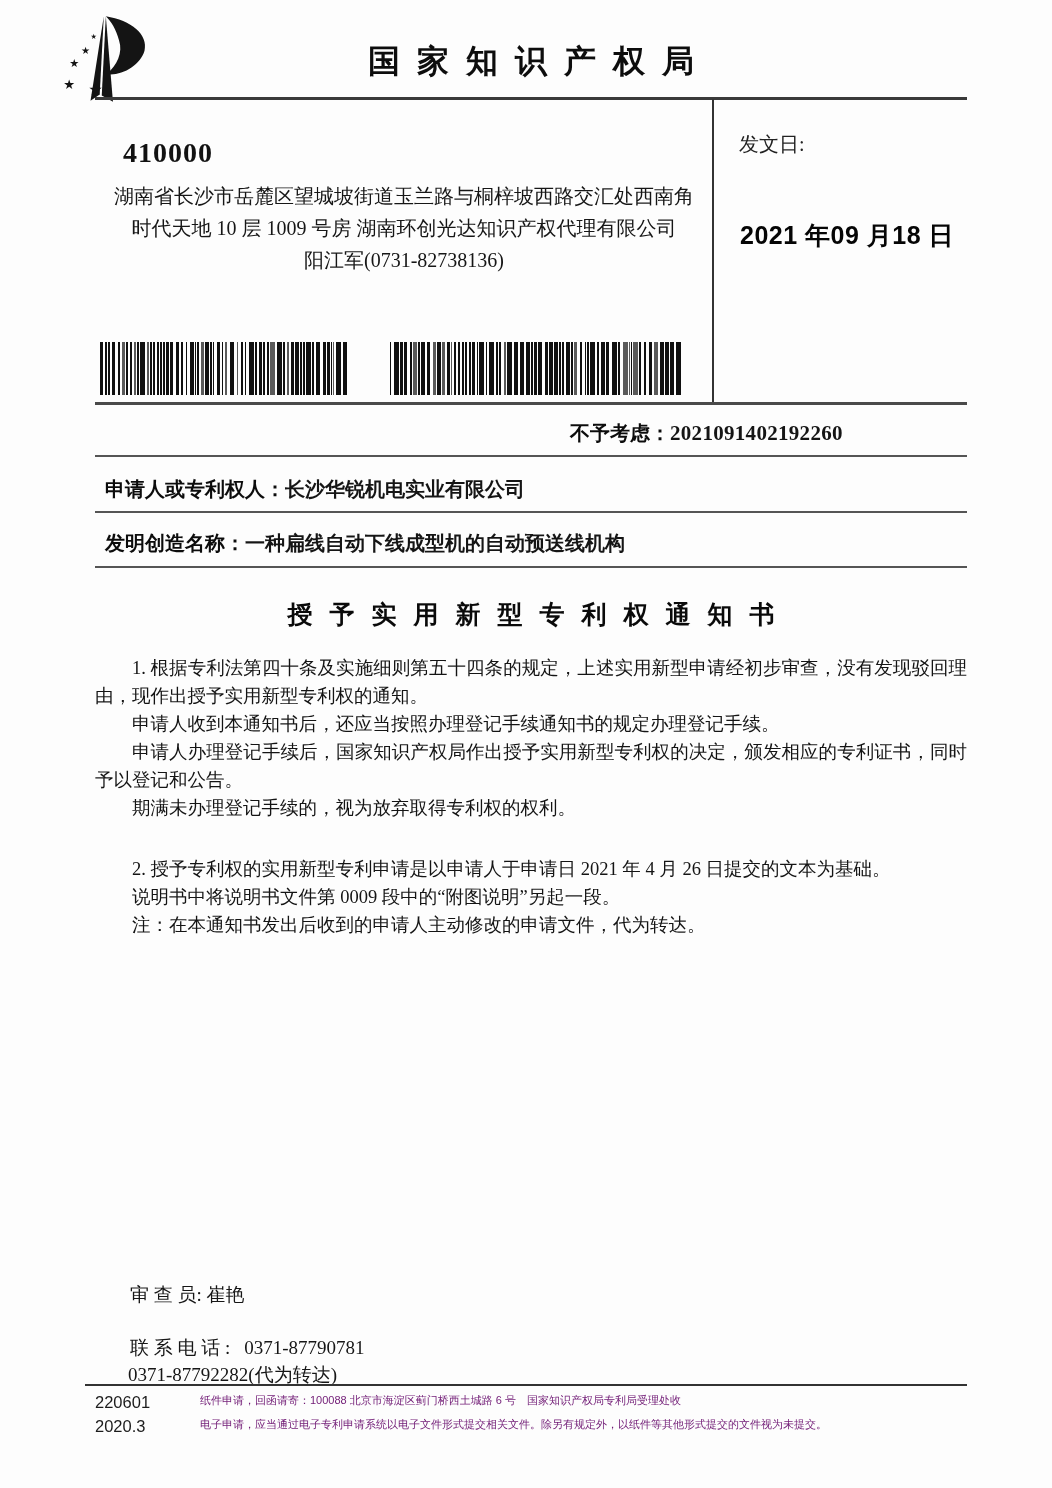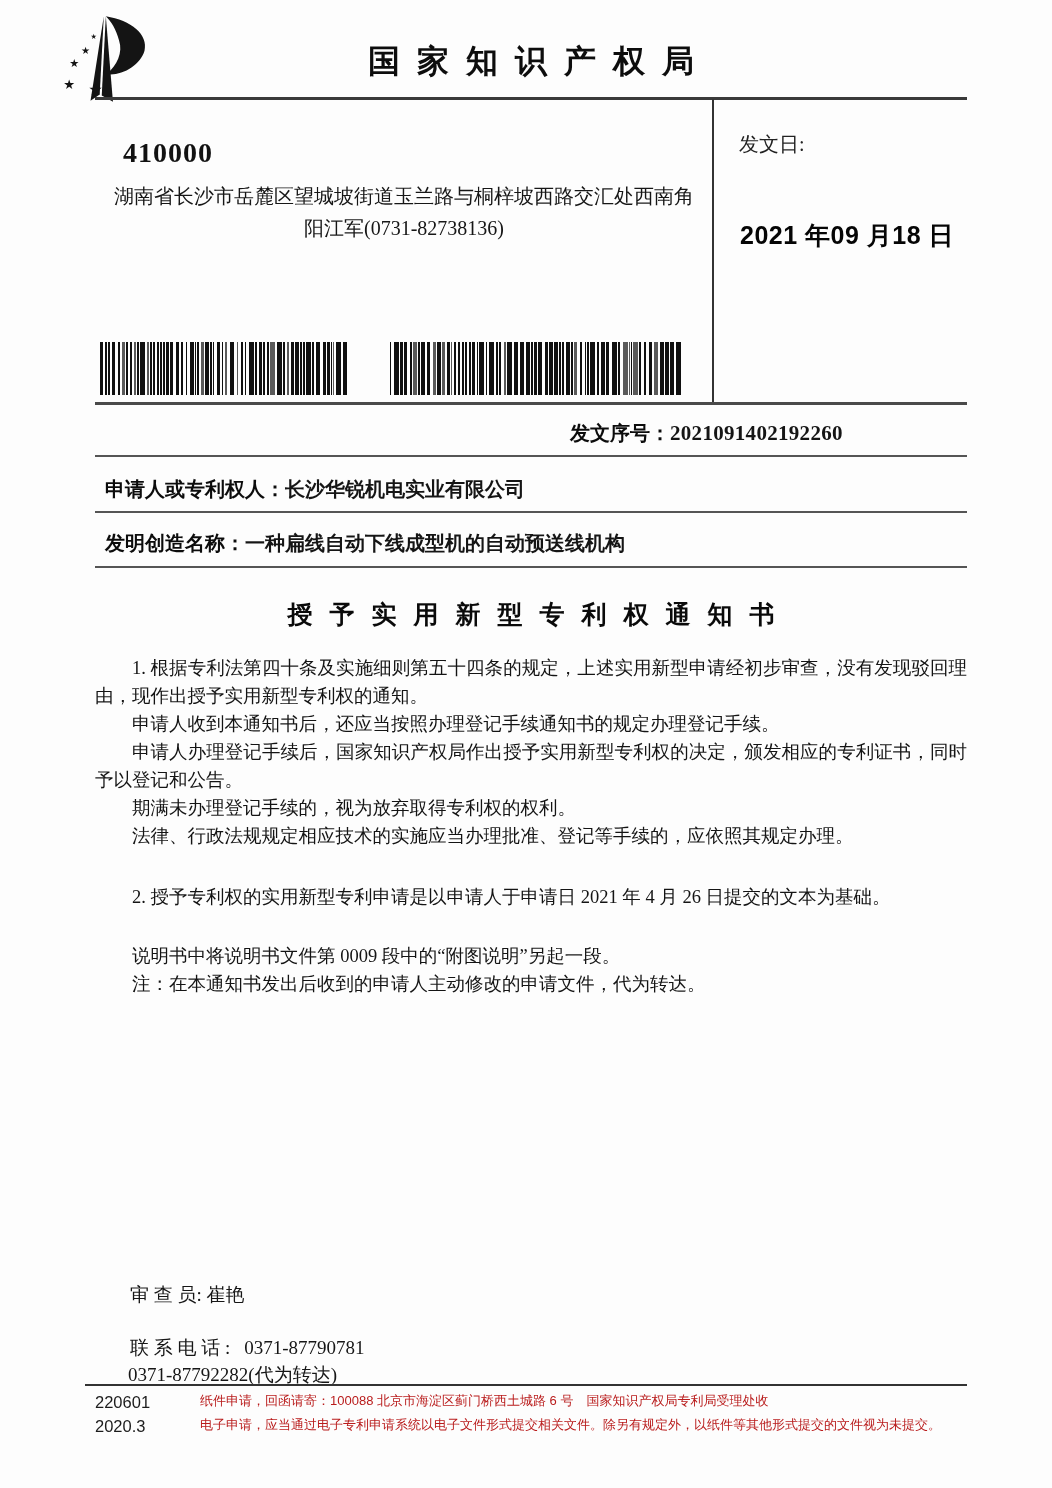--- a/index.html
+++ b/index.html
@@ -55,35 +55,35 @@
     position:absolute; left:95px; top:598px; width:872px; text-align:center;
     font-family:"Liberation Sans","DejaVu Sans",sans-serif;
     font-weight:bold; font-size:25px; letter-spacing:17px; padding-left:17px; color:#0a0a0a;
   }
   
   .body-text { position:absolute; left:95px; top:654px; width:872px;
                font-size:18.5px; line-height:28px; color:#141414; }
   .body-text p { text-indent:2em; text-align:justify; }
   .body-text p.gap-a { margin-top:33px; }
   .body-text p.gap-b { margin-top:29px; }
-  .body-text p.gap-c { margin-top:31px; }
+  .body-text p.gap-c { }
   
   .exam-row { position:absolute; font-size:19px; color:#161616; white-space:nowrap; }
   .e-examiner { left:130px; top:1282px; }
   .e-dept     { left:540px; top:1282px; }
   .e-phone    { left:130px; top:1335px; }
   .e-phone .num { margin-left:14px; }
   .e-phone2   { left:128px; top:1362px; }
   
   .foot-codes { position:absolute; left:95px; top:1391px; width:95px;
                 font-family:"Liberation Sans","DejaVu Sans",sans-serif;
                 font-size:16.5px; line-height:23.5px; color:#1c1c1c; }
   .foot-text  { position:absolute; left:200px; top:1389px; width:770px;
                 font-family:"Liberation Sans","DejaVu Sans",sans-serif;
-                font-size:13px; line-height:23.5px; text-align:justify; color:#b91c1c; }
+                font-size:11px; line-height:23.5px; text-align:justify; color:#701a75; }
 </style>
 </head>
 <body>
 
 <div class="page">
 
   <svg class="logo" viewBox="0 0 110 100" aria-hidden="true">
     <path d="M45,2 C70,6 87,20 83,36 C79,50 61,61 46,59 C56,50 62,38 58,26 C55,14 50,7 45,2 Z" fill="#141414"></path>
     <path d="M43,2 L30,85 L39,79 Z" fill="#141414"></path>
     <path d="M45,2 L41,80 L52,86 Z" fill="#141414"></path>
@@ -95,20 +95,21 @@
   </svg>
 
   <div class="agency-title">国家知识产权局</div>
 
   <div class="hr hr-header"></div>
   <div class="vline"></div>
 
   <div class="postal">410000</div>
   <div class="addr">
     <div>湖南省长沙市岳麓区望城坡街道玉兰路与桐梓坡西路交汇处西南角</div>
+    <div>时代天地 10 层 1009 号房  湖南环创光达知识产权代理有限公司</div>
     <div>阳江军(0731-82738136)</div>
   </div>
 
   <div class="issue-label">发文日:</div>
   <div class="issue-date">2021 年09 月18 日</div>
 
   <div class="barcode bc1">
       <i style="width:3px;background:#101010"></i>
       <i style="width:2px"></i>
       <i style="width:2px;background:#101010"></i>
@@ -351,42 +352,41 @@
       <i style="width:1px"></i>
       <i style="width:4px;background:#101010"></i>
       <i style="width:2px"></i>
       <i style="width:5px;background:#101010"></i>
       <i style="width:1px"></i>
     </div>
 
   <div class="hr hr-main"></div>
 
   <div class="field f-ser">
-    <span class="lbl">发文序号：</span><span class="val val-num">2021091402192260</span>
+    <span class="lbl">不予考虑：</span><span class="val val-num">2021091402192260</span>
   </div>
   <div class="hr hr-r1"></div>
 
   <div class="field f-appl">
     <span class="lbl">申请人或专利权人：</span><span class="val">长沙华锐机电实业有限公司</span>
   </div>
   <div class="hr hr-r2"></div>
 
   <div class="field f-inv">
     <span class="lbl">发明创造名称：</span><span class="val">一种扁线自动下线成型机的自动预送线机构</span>
   </div>
   <div class="hr hr-r3"></div>
 
   <div class="doc-title">授予实用新型专利权通知书</div>
 
   <div class="body-text">
     <p>1. 根据专利法第四十条及实施细则第五十四条的规定，上述实用新型申请经初步审查，没有发现驳回理由，现作出授予实用新型专利权的通知。</p>
     <p>申请人收到本通知书后，还应当按照办理登记手续通知书的规定办理登记手续。</p>
     <p>申请人办理登记手续后，国家知识产权局作出授予实用新型专利权的决定，颁发相应的专利证书，同时予以登记和公告。</p>
     <p>期满未办理登记手续的，视为放弃取得专利权的权利。</p>
-    <p>法律、行政法规规定相应技术的实施应当办理批准、登记等手续的，应依照其规定办理。</p>
     <p class="gap-a">2. 授予专利权的实用新型专利申请是以申请人于申请日 2021 年 4 月 26 日提交的文本为基础。</p>
     <p class="gap-c">说明书中将说明书文件第 0009 段中的“附图说明”另起一段。</p>
     <p>注：在本通知书发出后收到的申请人主动修改的申请文件，代为转达。</p>
   </div>
 
   <div class="exam-row e-examiner">
     <span>审 查 员: </span><span>崔艳</span>
   </div>
   <div class="exam-row e-phone">
     <span>联 系 电 话 :</span><span class="num">0371-87790781</span>

